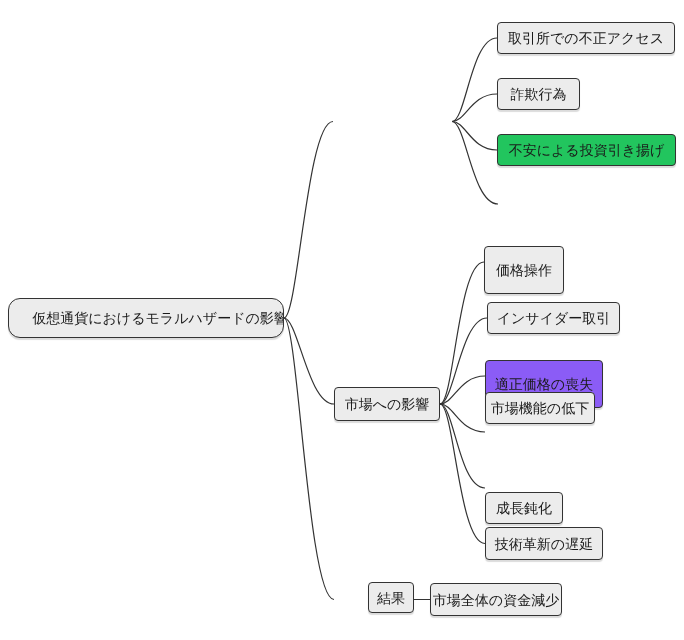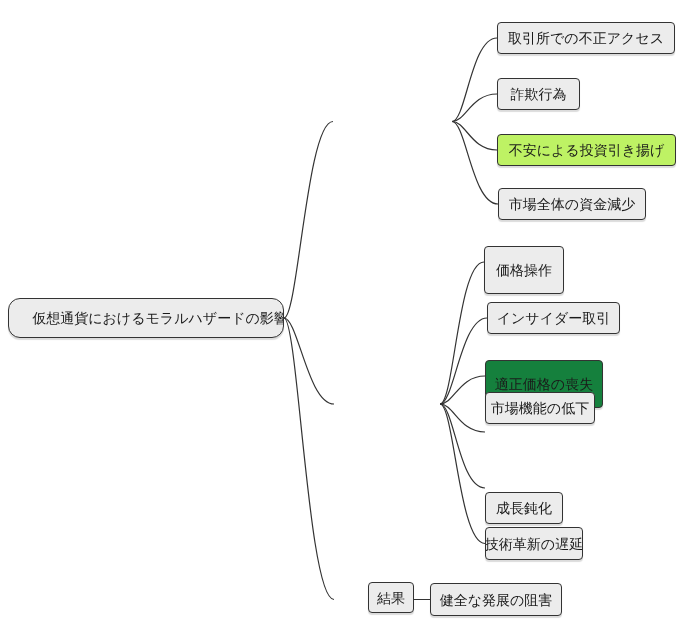--- a/index.html
+++ b/index.html
@@ -56,25 +56,25 @@
       <path d="M 440 404 C 454 404, 458 262, 484 262" fill="none" stroke="#333333" stroke-width="1.2"></path>
       <path d="M 440 404 C 454 404, 461 318, 487 318" fill="none" stroke="#333333" stroke-width="1.2"></path>
       <path d="M 440 404 C 454 404, 459 376, 485 376" fill="none" stroke="#333333" stroke-width="1.2"></path>
       <path d="M 440 404 C 454 404, 459 432, 485 432" fill="none" stroke="#333333" stroke-width="1.2"></path>
       <path d="M 440 404 C 454 404, 459 488, 485 488" fill="none" stroke="#333333" stroke-width="1.2"></path>
       <path d="M 440 404 C 454 404, 459 543.5, 485 543.5" fill="none" stroke="#333333" stroke-width="1.2"></path>
       <path d="M 380 599.5 L 430 599.5" fill="none" stroke="#333333" stroke-width="1.2"></path>
     </svg>
 
 <div class="mm-node root" style="left: 8px; top: 298px; width: 276px; height: 40px; background: rgb(236, 236, 236); border-color: rgb(51, 51, 51); color: rgb(26, 26, 26); padding-left: 28px;">仮想通貨におけるモラルハザードの影響</div>
+    <div class="mm-node" style="left: 334px; top: 387px; width: 106px; height: 34px; background: rgb(236, 236, 236); border-color: rgb(51, 51, 51); color: rgb(26, 26, 26);">市場への影響</div>
     <div class="mm-node" style="left: 334px; top: 582px; width: 46px; height: 31px; background: rgb(236, 236, 236); border-color: rgb(51, 51, 51); color: rgb(26, 26, 26); margin-left: 34px;">結果</div>
     <div class="mm-node" style="left: 497px; top: 22px; width: 178px; height: 32px; background: rgb(236, 236, 236); border-color: rgb(51, 51, 51); color: rgb(26, 26, 26);">取引所での不正アクセス</div>
     <div class="mm-node" style="left: 497px; top: 78px; width: 83px; height: 32px; background: rgb(236, 236, 236); border-color: rgb(51, 51, 51); color: rgb(26, 26, 26);">詐欺行為</div>
-    <div class="mm-node" style="left: 497px; top: 134px; width: 179px; height: 32px; background: #bef264; border-color: rgb(51, 51, 51); color: rgb(26, 26, 26);">不安による投資引き揚げ</div>
-    <div class="mm-node" style="left: 498px; top: 188px; width: 148px; height: 32px; background: rgb(236, 236, 236); border-color: rgb(51, 51, 51); color: rgb(26, 26, 26);">市場全体の資金減少</div>
+    <div class="mm-node" style="left: 497px; top: 134px; width: 179px; height: 32px; background: #22c55e; border-color: rgb(51, 51, 51); color: rgb(26, 26, 26);">不安による投資引き揚げ</div>
     <div class="mm-node" style="left: 484px; top: 246px; width: 80px; height: 48px; background: rgb(236, 236, 236); border-color: rgb(51, 51, 51); color: rgb(26, 26, 26);">価格操作</div>
     <div class="mm-node" style="left: 487px; top: 302px; width: 133px; height: 32px; background: rgb(236, 236, 236); border-color: rgb(51, 51, 51); color: rgb(26, 26, 26);">インサイダー取引</div>
-    <div class="mm-node" style="left: 485px; top: 360px; width: 118px; height: 48px; background: #15803d; border-color: rgb(51, 51, 51); color: rgb(26, 26, 26);">適正価格の喪失</div>
+    <div class="mm-node" style="left: 485px; top: 360px; width: 118px; height: 48px; background: #8b5cf6; border-color: rgb(51, 51, 51); color: rgb(26, 26, 26);">適正価格の喪失</div>
     <div class="mm-node" style="left: 485px; top: 392px; width: 110px; height: 32px; background: rgb(236, 236, 236); border-color: rgb(51, 51, 51); color: rgb(26, 26, 26);">市場機能の低下</div>
     <div class="mm-node" style="left: 485px; top: 472px; width: 78px; height: 32px; background: rgb(236, 236, 236); border-color: rgb(51, 51, 51); color: rgb(26, 26, 26); margin-top: 20px;">成長鈍化</div>
-    <div class="mm-node" style="left: 485px; top: 527px; width: 98px; height: 33px; background: rgb(236, 236, 236); border-color: rgb(51, 51, 51); color: rgb(26, 26, 26);">技術革新の遅延</div>
-    <div class="mm-node" style="left: 430px; top: 583px; width: 132px; height: 33px; background: rgb(236, 236, 236); border-color: rgb(51, 51, 51); color: rgb(26, 26, 26);">健全な発展の阻害</div>
+    <div class="mm-node" style="left: 485px; top: 527px; width: 118px; height: 33px; background: rgb(236, 236, 236); border-color: rgb(51, 51, 51); color: rgb(26, 26, 26);">技術革新の遅延</div>
+    <div class="mm-node" style="left: 430px; top: 583px; width: 132px; height: 33px; background: rgb(236, 236, 236); border-color: rgb(51, 51, 51); color: rgb(26, 26, 26);">市場全体の資金減少</div>
   </div>
 
 </body></html>

